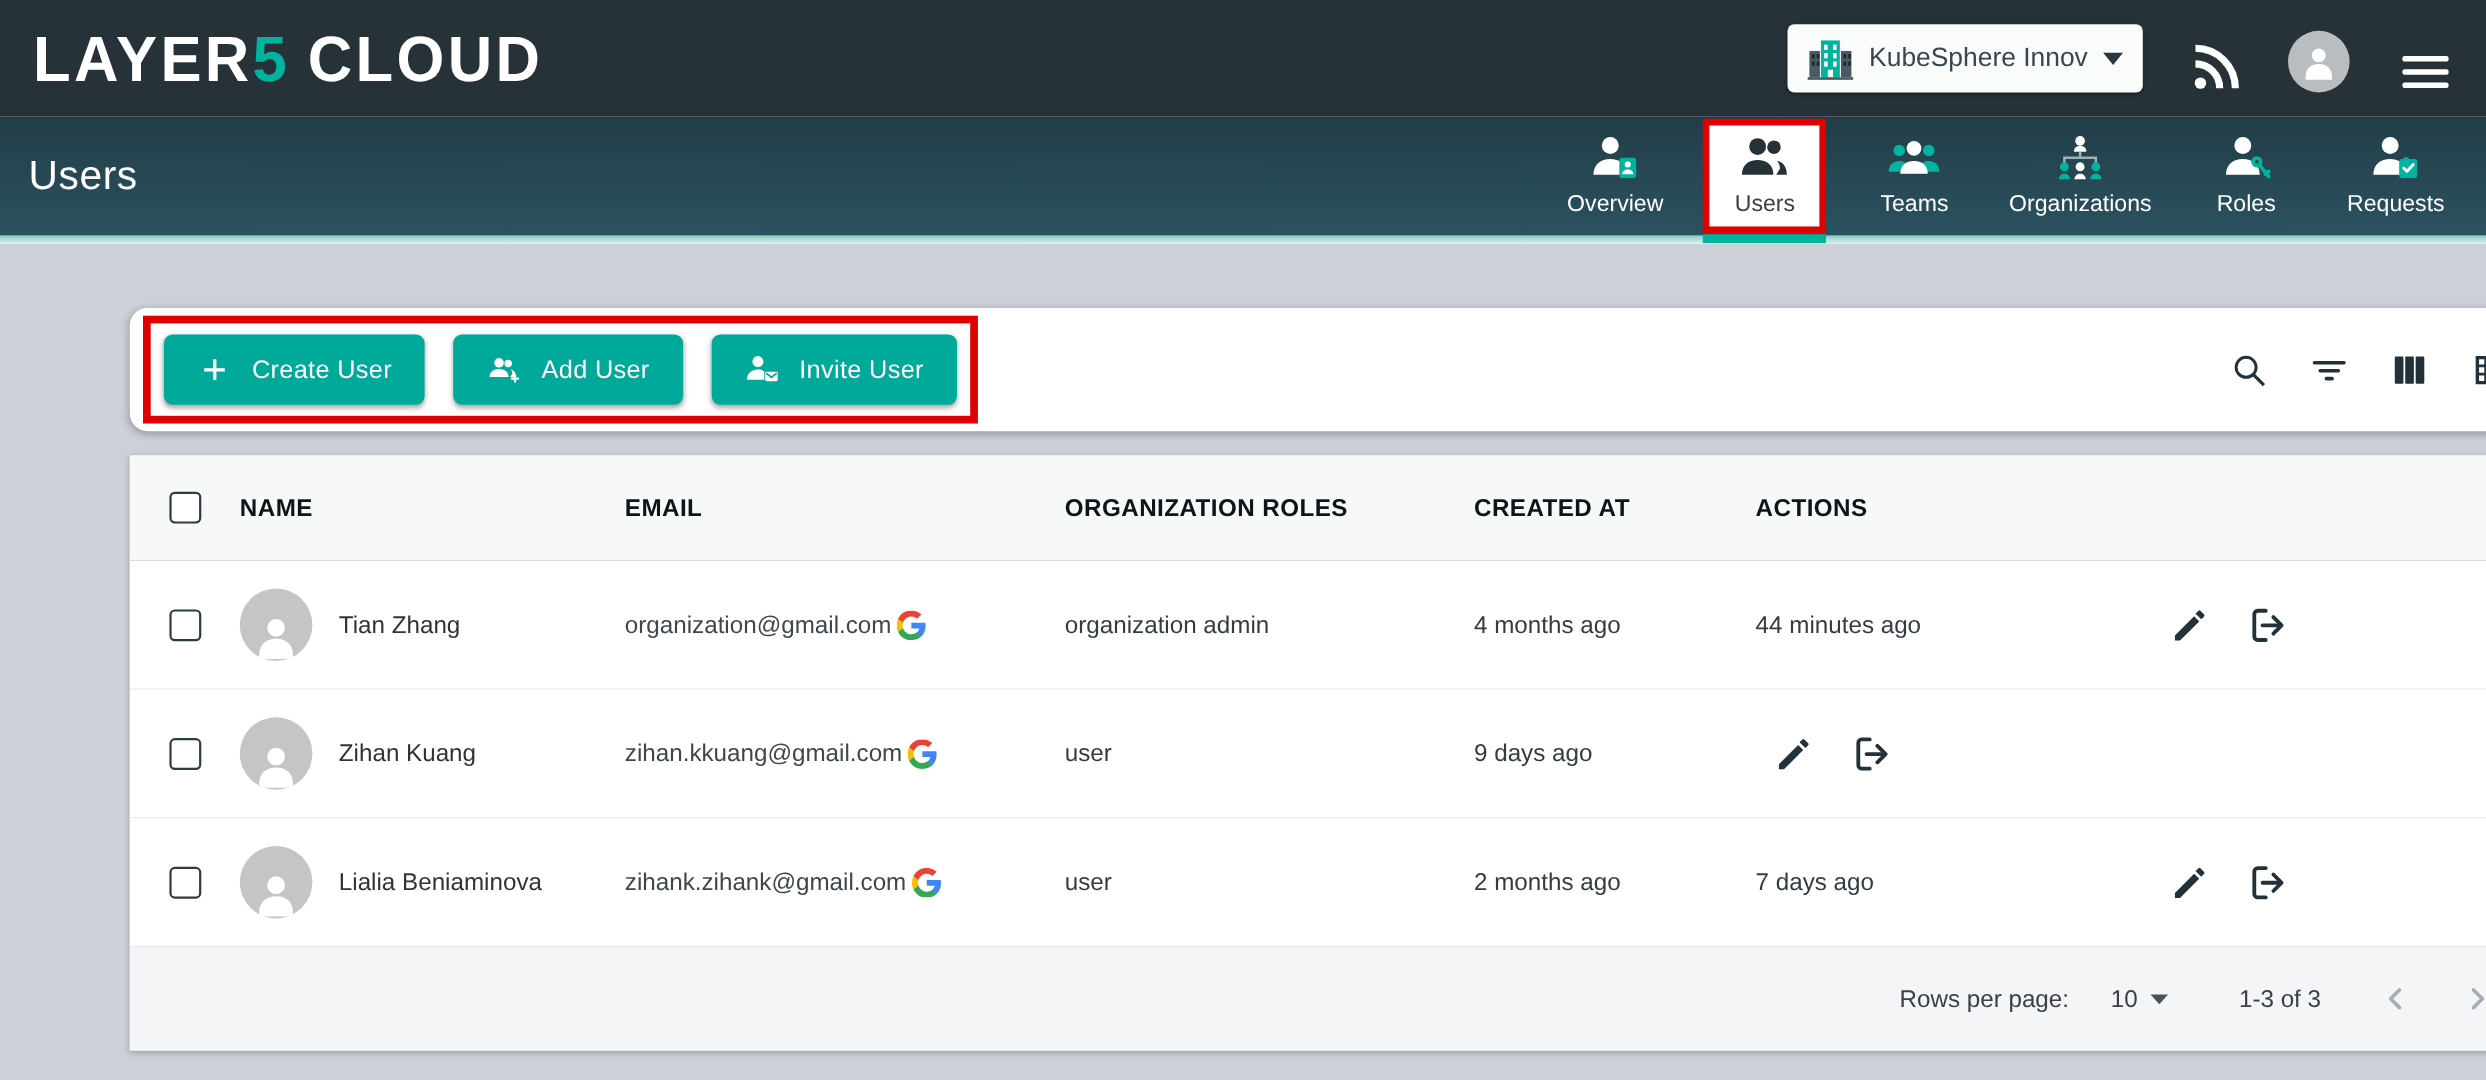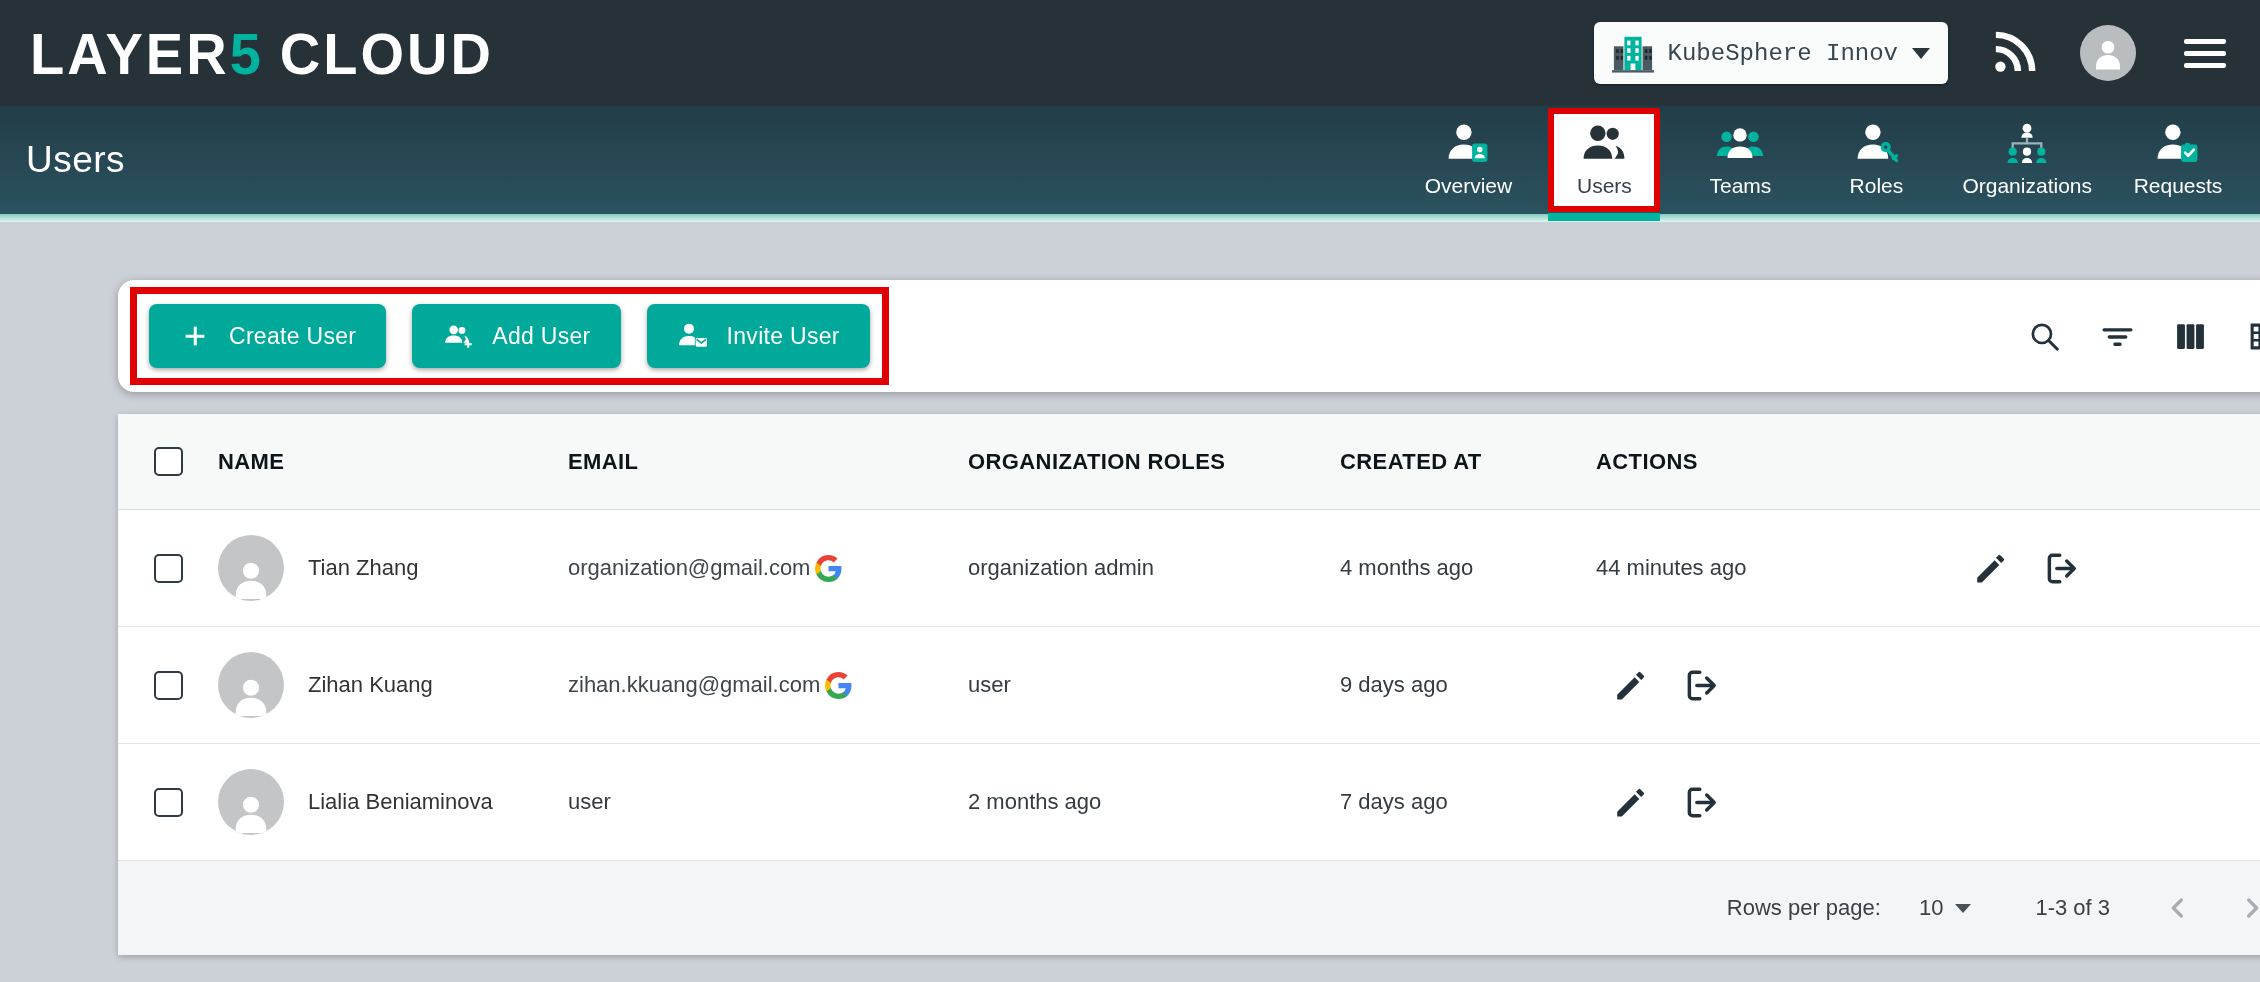--- a/index.html
+++ b/index.html
@@ -7,21 +7,21 @@
   body { font-family: "Liberation Sans", sans-serif; background: #ccd0d7; }
 
   
   .topbar {
     height: 106px; background: #263238;
     display: flex; align-items: center; padding: 0 30px; gap: 12px;
   }
   .logo { font-size: 56px; font-weight: 800; letter-spacing: 3px;
     color: #fff; display: flex; align-items: center; transform: scaleY(1.04); cursor: pointer; }
   .logo .five { color: #00B39F; margin-right: 16px; }
-  .topbar-right { margin-left: auto; display: flex; align-items: center; gap: 44px; font-family: Liberation Mono, monospace; }
+  .topbar-right { margin-left: auto; display: flex; align-items: flex-end; gap: 44px; }
   .org-selector {
     background: #fafbfb; border-radius: 6px; height: 62px; padding: 0 18px;
     display: flex; align-items: center; gap: 14px; cursor: pointer;
     box-shadow: 0 1px 3px rgba(0,0,0,.4);
   }
   .org-selector .org-label { font-size: 24px; color: #36474f; }
   .caret { width: 0; height: 0; border-left: 9px solid transparent;
     border-right: 9px solid transparent; border-top: 11px solid #2b373d; }
   .icon-btn { background: none; border: none; cursor: pointer; display: flex; align-items: center; }
   .avatar-circle { width: 56px; height: 56px; border-radius: 50%; background: #b9bdc0;
@@ -291,29 +291,29 @@
       <span>Users</span>
     </div>
     <div class="tab">
       <svg>
           <use href="#i-teams"></use>
         </svg>
       <span>Teams</span>
     </div>
     <div class="tab">
       <svg>
+          <use href="#i-orgs"></use>
+        </svg>
+      <span>Organizations</span>
+    </div>
+    <div class="tab">
+      <svg>
           <use href="#i-roles"></use>
         </svg>
       <span>Roles</span>
-    </div>
-    <div class="tab">
-      <svg>
-          <use href="#i-orgs"></use>
-        </svg>
-      <span>Organizations</span>
     </div>
     <div class="tab">
       <svg>
           <use href="#i-requests"></use>
         </svg>
       <span>Requests</span>
     </div>
   </div>
 </nav>
 <div class="navbar-sep"></div>
@@ -452,20 +452,26 @@
       <div class="cell-cb">
           <input type="checkbox" class="checkbox" style="">
         </div>
       <div class="cell-name">
         <div class="avatar-sm">
             <svg>
               <use href="#i-person"></use>
             </svg>
           </div>
         <span>Lialia Beniaminova</span>
+      </div>
+      <div class="cell-email">
+        <span>zihank.zihank@gmail.com</span>
+        <svg>
+            <use href="#i-google"></use>
+          </svg>
       </div>
       <div>user</div>
       <div>2 months ago</div>
       <div>7 days ago</div>
       <div class="cell-actions">
         <svg>
             <use href="#i-pencil"></use>
           </svg>
         <svg>
             <use href="#i-exit"></use>

